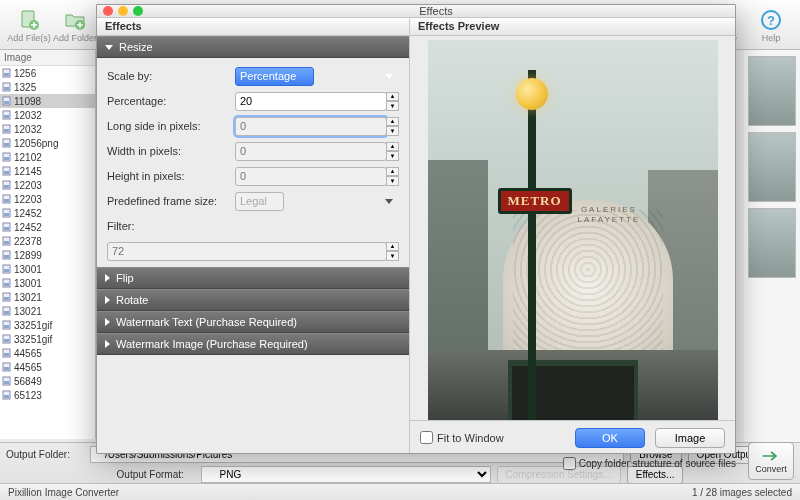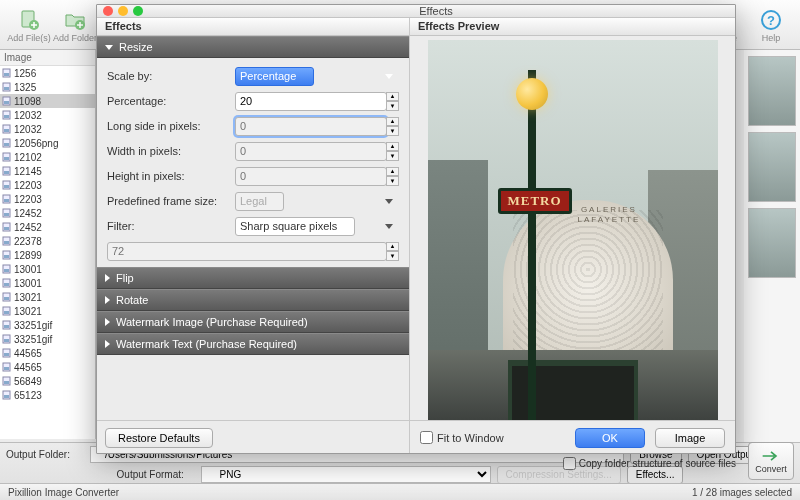--- a/index.html
+++ b/index.html
@@ -486,23 +486,20 @@
               </div>
             </div>
           <div class="frow">
               <label>Predefined frame size:</label>
               <div class="ctrl">
                 <div class="sel-wrap plain"><select class="plain disabled"><option>Legal</option></select></div>
               </div>
             </div>
           <div class="frow">
               <label>Filter:</label>
-              <div class="ctrl">
-                <div class="sel-wrap plain"><select class="plain"><option>Sharp square pixels</option></select></div>
-              </div>
             </div>
           <div class="frow">
               <div class="ctrl">
                 <input type="text" class="disabled" placeholder="72" style="">
                 <div class="spin">
                   <button>▲</button>
                   <button>▼</button>
                 </div>
               </div>
             </div>
@@ -510,30 +507,27 @@
         <div class="acc-item">
             <span class="tri tri-right"></span>
             <span>Flip</span>
           </div>
         <div class="acc-item">
             <span class="tri tri-right"></span>
             <span>Rotate</span>
           </div>
         <div class="acc-item">
             <span class="tri tri-right"></span>
-            <span>Watermark Image (Purchase Required)</span>
+            <span>Watermark Text (Purchase Required)</span>
           </div>
         <div class="acc-item">
             <span class="tri tri-right"></span>
-            <span>Watermark Text (Purchase Required)</span>
+            <span>Watermark Image (Purchase Required)</span>
           </div>
         <div class="acc-fill"></div>
-      </div>
-      <div class="dlg-footer-left">
-        <button class="mac-btn">Restore Defaults</button>
       </div>
     </div>
 
     <div class="panel-right">
       <div class="panel-hdr">Effects Preview</div>
       <div class="preview">
         <div class="preview-img">
           <div class="sky"></div>
           <div class="bld-left"></div>
           <div class="bld-right"></div>

